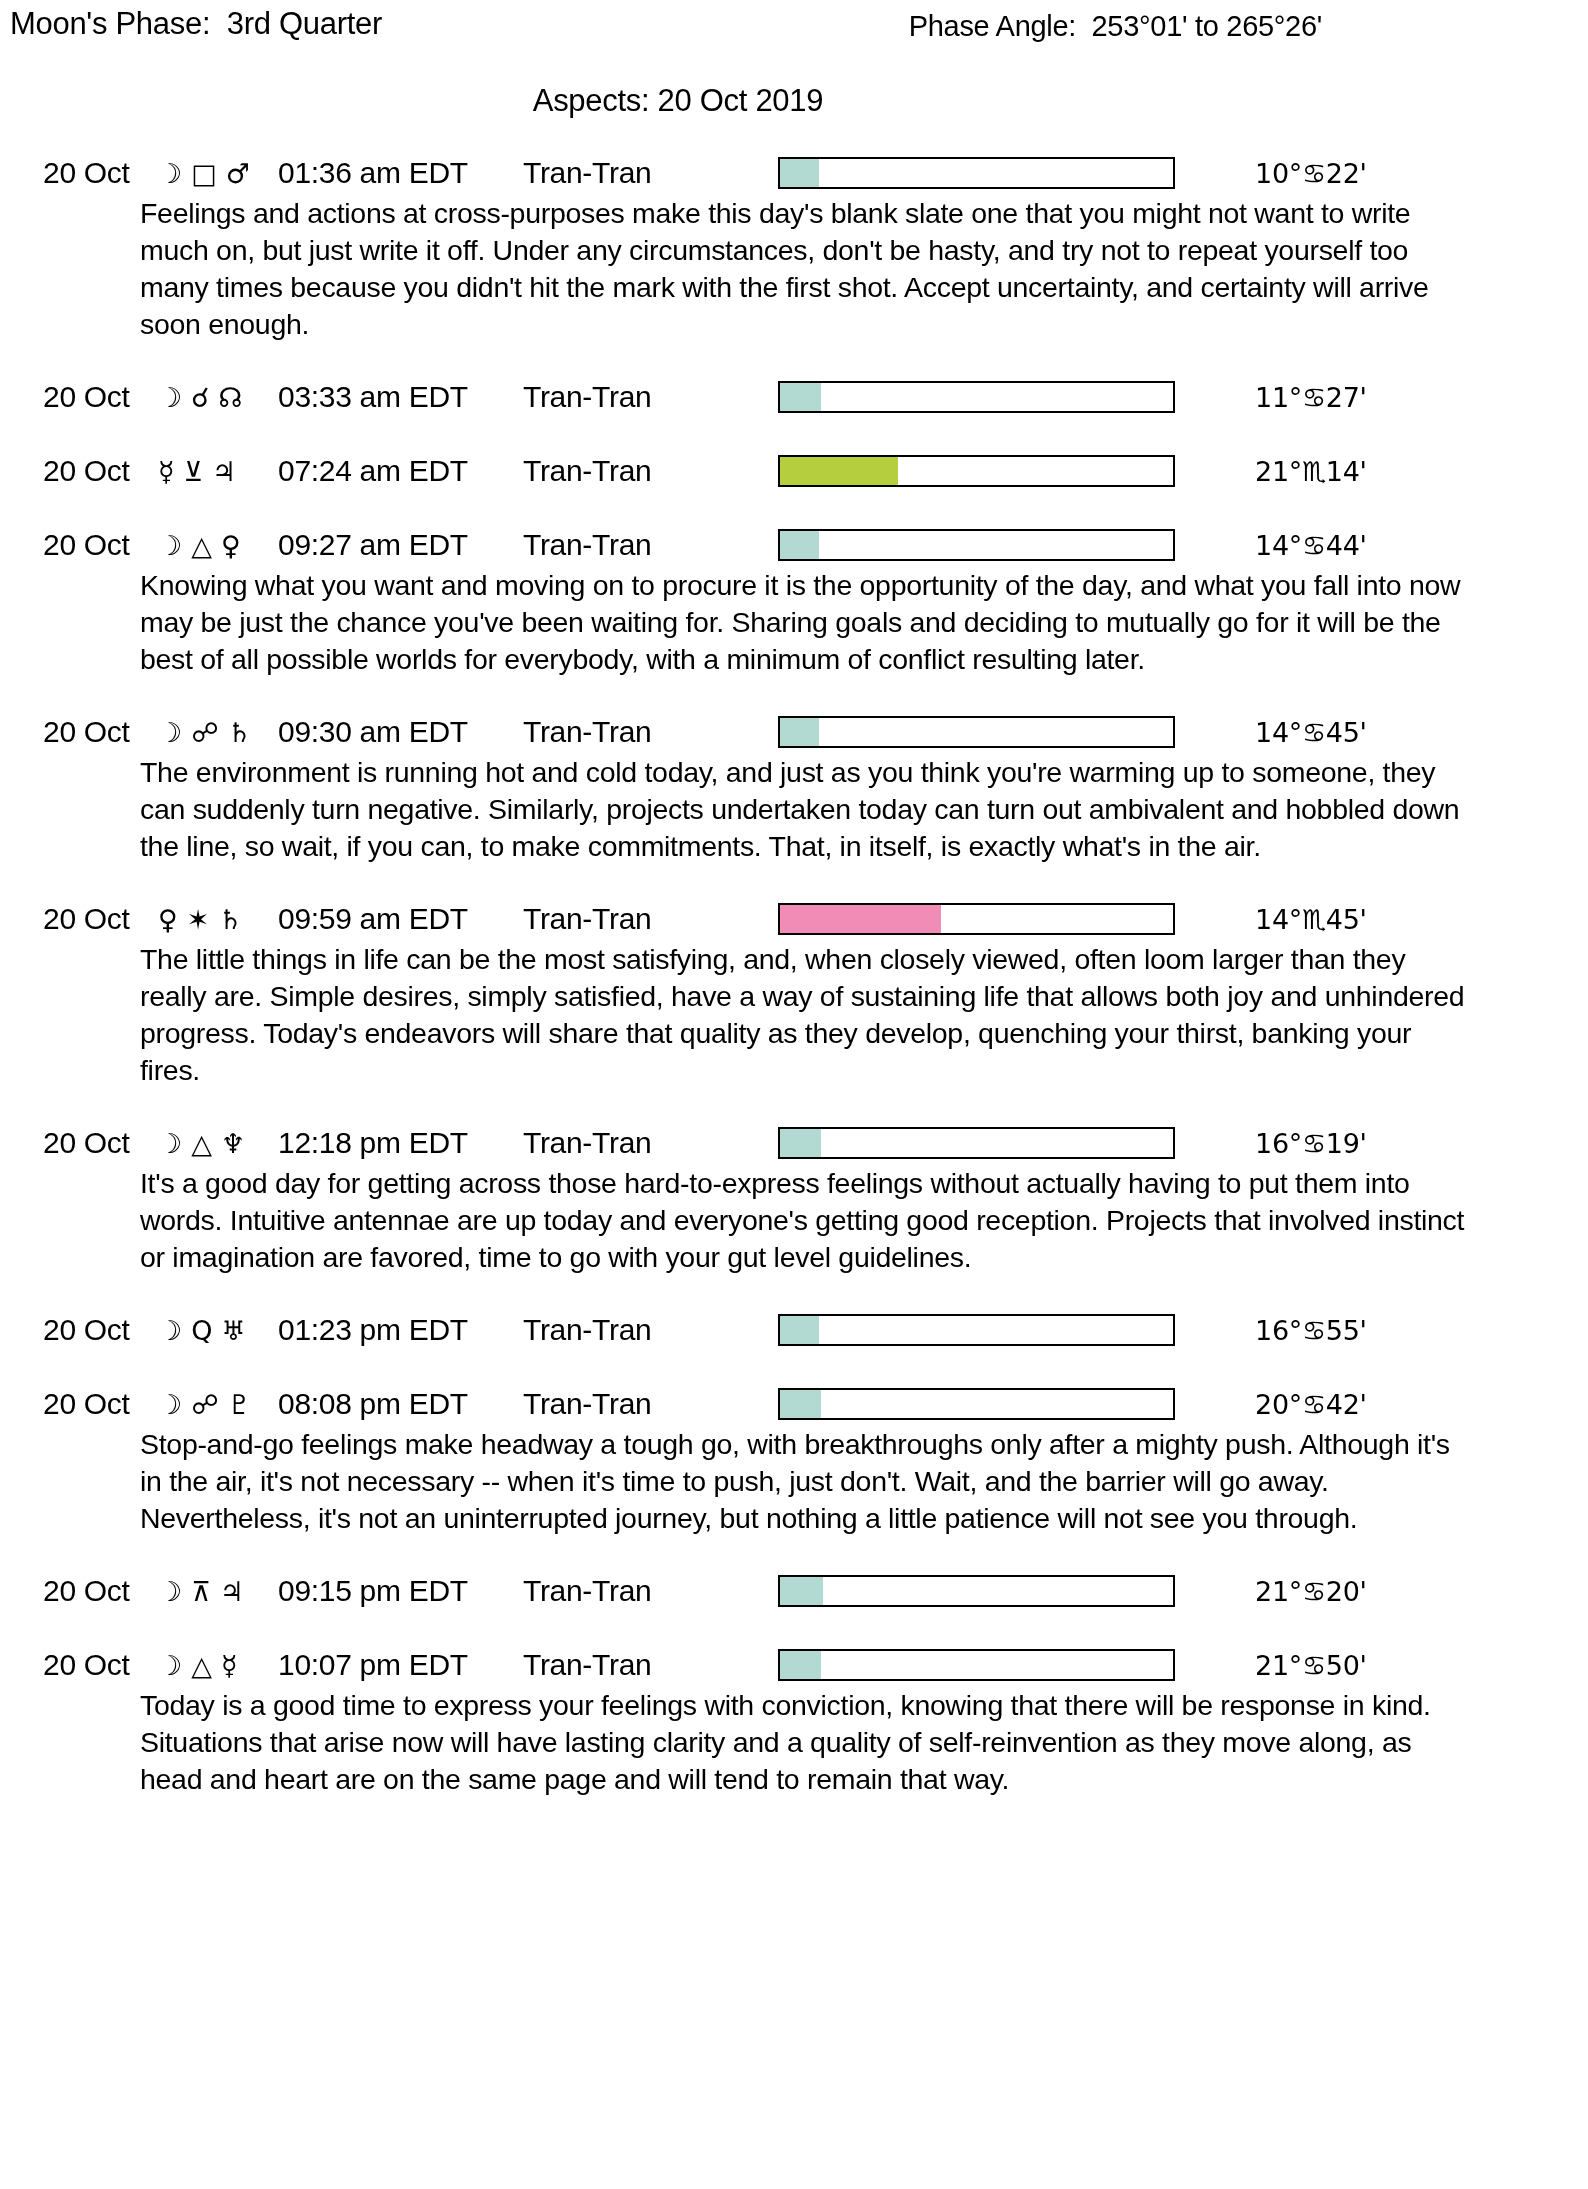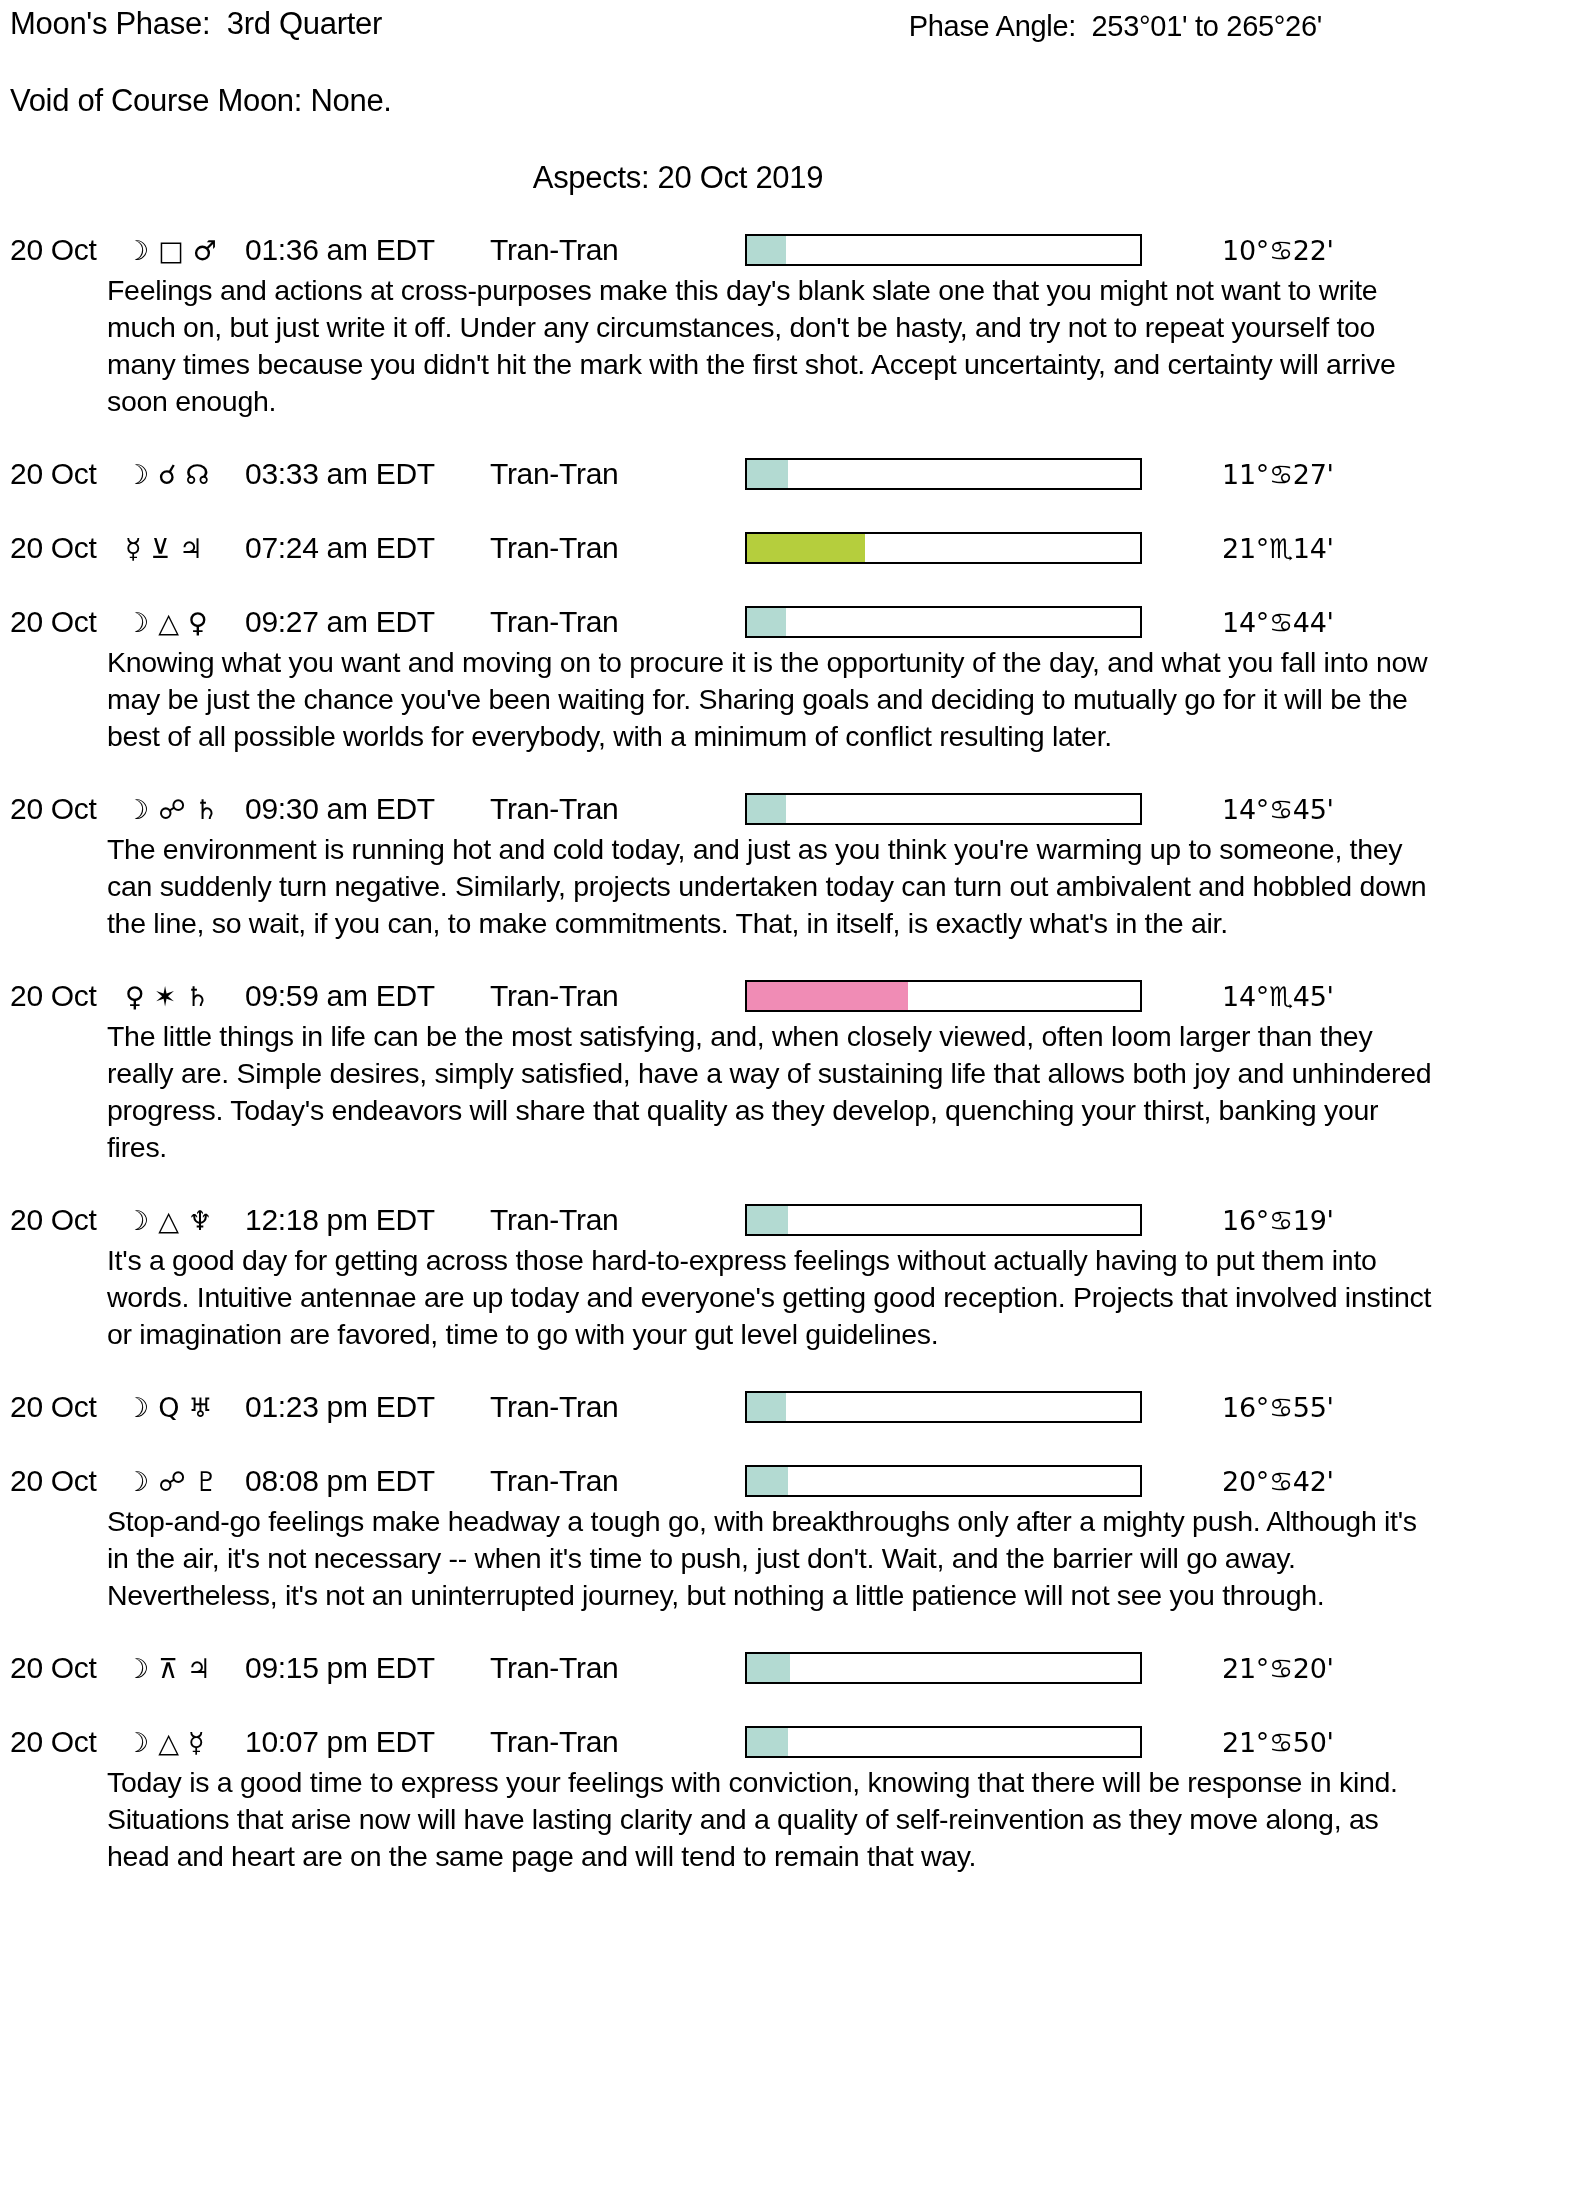--- a/index.html
+++ b/index.html
@@ -5,21 +5,21 @@
   html,body{margin:0;padding:0;background:#fff;color:#000;}
   body{width:1588px;height:2189px;overflow:hidden;
        font-family:"Liberation Sans",sans-serif;}
   .page{position:relative;padding:6px 0 0 10px;box-sizing:border-box;width:1346px;}
   
   .hline{font-size:31px;line-height:36px;margin-bottom:41px;white-space:pre;letter-spacing:-0.3px;}
   .phase-angle{position:absolute;top:10px;right:24px;font-size:29px;white-space:pre;letter-spacing:-0.3px;}
   
   .aspects-title{text-align:center;font-size:31px;line-height:36px;margin-top:40px;letter-spacing:-0.3px;}
   
-  .aspect-block{margin-top:34px;}
+  .aspect-block{margin-top:34px;margin-left:33px;}
   .row{display:flex;align-items:center;height:40px;font-size:30px;letter-spacing:-0.3px;}
   .col-date{width:115px;flex:none;}
   .col-syms{width:120px;flex:none;display:inline-flex;gap:9px;align-items:center;
             font-family:"DejaVu Sans",sans-serif;font-size:27px;letter-spacing:0;}
   .col-time{width:245px;flex:none;}
   .col-type{width:255px;flex:none;}
   .bar{width:393px;height:28px;flex:none;border:2px solid #000;background:#fff;
        display:inline-block;overflow:hidden;}
   .fill{display:block;height:100%;}
   .degree{margin-left:80px;font-family:"DejaVu Sans","Liberation Sans",sans-serif;
@@ -28,21 +28,20 @@
         letter-spacing:-0.3px;margin-top:2px;}
   .desc:empty{display:none;}
 </style>
 </head>
 <body>
 
 <div class="page">
 
   <div class="hline">Moon's Phase:  3rd Quarter</div>
   <div class="phase-angle">Phase Angle:  253°01' to 265°26'</div>
-  <div class="hline">Void of Course Moon: None.</div>
 
   <div class="aspects-title">Aspects: 20 Oct 2019</div>
 
   <div id="aspects-list">
   <div class="aspect-block">
     <div class="row">
       <span class="col-date">20 Oct</span>
       <span class="col-syms">
         <span class="sym">☽</span>
         <span class="sym">□</span>

